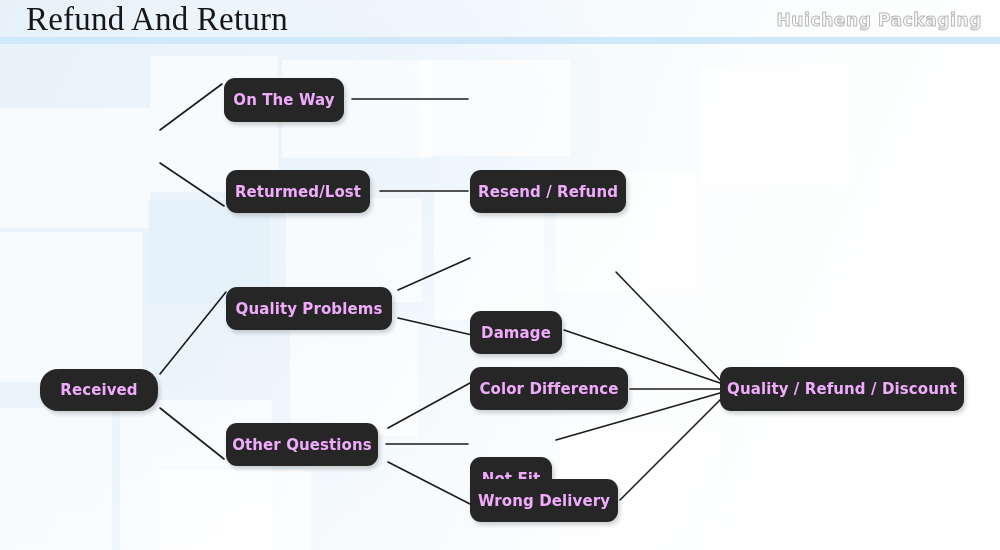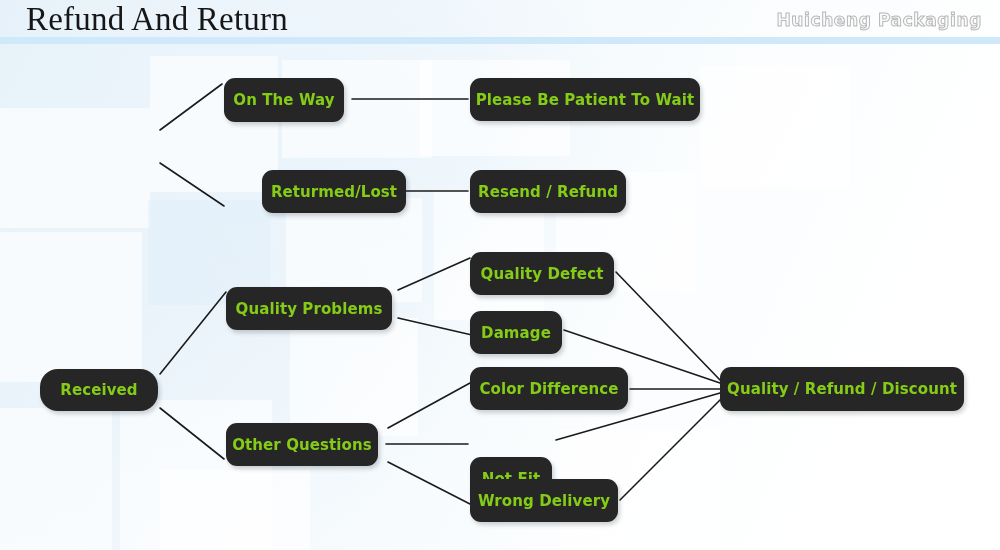--- a/index.html
+++ b/index.html
@@ -83,21 +83,21 @@
     stroke-linecap: round;
   }
 
   
   .node {
     position: absolute;
     display: flex;
     align-items: center;
     justify-content: center;
     background: #262626;
-    color: #84cc16;
+    color: #f0abfc;
     border-radius: 11px;
     font-family: "DejaVu Sans", sans-serif;
     font-size: 15px;
     font-weight: 700;
     letter-spacing: .1px;
     white-space: nowrap;
     box-shadow: 2px 3px 4px rgba(40,50,60,.22);
     box-sizing: border-box;
     padding: 0 14px;
   }
@@ -148,33 +148,31 @@
     <line x1="616" y1="272" x2="720" y2="380"></line>
     <line x1="564" y1="330" x2="720" y2="383"></line>
     <line x1="630" y1="389" x2="720" y2="389"></line>
     <line x1="556" y1="440" x2="720" y2="393"></line>
     <line x1="620" y1="500" x2="722" y2="398"></line>
   </svg>
 
 
   <div class="node" style="left:224px; top:78px; width:120px; height:44px;">On The Way</div>
 
-  <div class="node" style="left:226px; top:170px; width:144px; height:43px;margin-left:36px;">Returmed/Lost</div>
+  <div class="node" style="left:226px; top:170px; width:144px; height:43px;">Returmed/Lost</div>
 
-  <div class="node" style="left:470px; top:78px; width:230px; height:43px;">Please Be Patient To Wait</div>
 
   <div class="node" style="left:470px; top:170px; width:156px; height:43px;">Resend / Refund</div>
 
   <div class="node" style="left:40px; top:369px; width:118px; height:42px;border-radius:18px;">Received</div>
 
   <div class="node" style="left:226px; top:287px; width:166px; height:43px;">Quality Problems</div>
 
   <div class="node" style="left:226px; top:423px; width:152px; height:43px;">Other Questions</div>
 
-  <div class="node" style="left:470px; top:252px; width:144px; height:43px;">Quality Defect</div>
 
   <div class="node" style="left:470px; top:311px; width:92px; height:43px;">Damage</div>
 
   <div class="node" style="left:470px; top:367px; width:158px; height:43px;">Color Difference</div>
 
   <div class="node" style="left:470px; top:423px; width:82px; height:43px;margin-top:34px;">Not Fit</div>
 
   <div class="node" style="left:470px; top:479px; width:148px; height:43px;">Wrong Delivery</div>
 
   <div class="node" style="left:720px; top:367px; width:244px; height:44px;">Quality / Refund / Discount</div>

